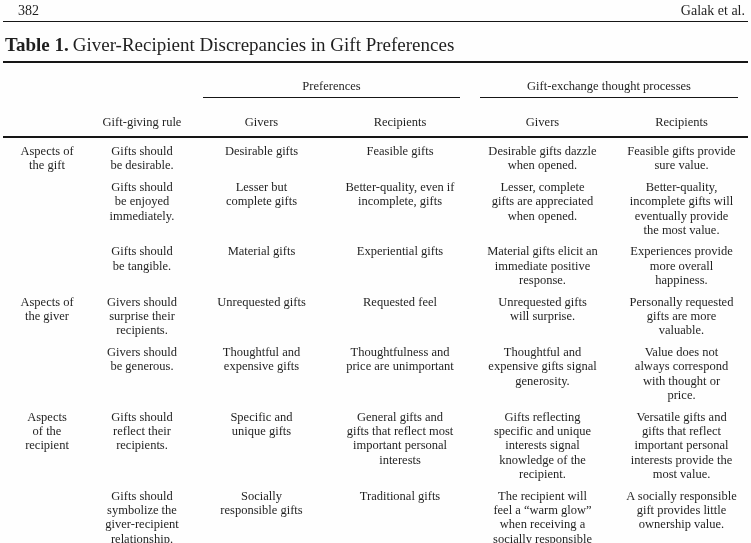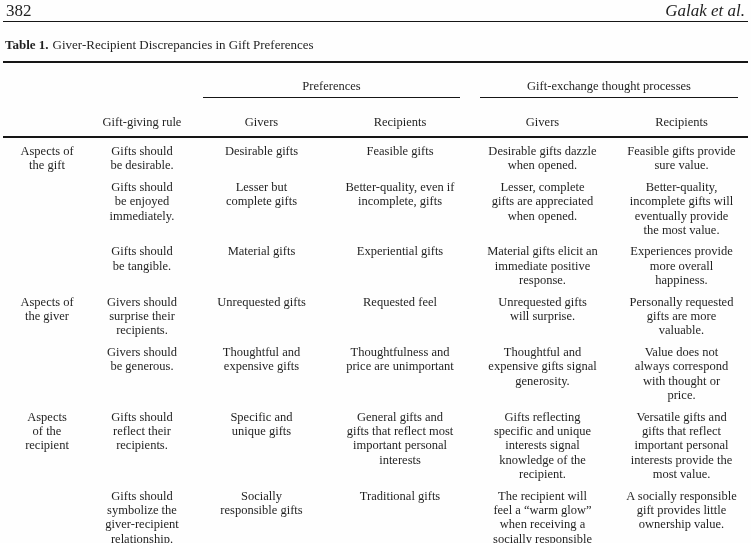--- a/index.html
+++ b/index.html
@@ -12,31 +12,32 @@
     font-family: "Liberation Serif", "DejaVu Serif", serif;
     box-sizing: border-box;
     padding: 2px 3px 0 3px;
     overflow: hidden;
   }
   .page-header {
     display: flex;
     justify-content: space-between;
     align-items: center;
     padding: 1px 3px 2px 3px;
-    font-size: 17px;
+    font-size: 14px;
     line-height: 16px;
-  }
-  .running-head { font-style: italic; }
+    margin-left: 12px;
+  }
+  .running-head { }
   .header-rule {
     border-top: 1.6px solid #161616;
     height: 0;
   }
   .table-title {
     margin: 15px 0 8px 2px;
-    font-size: 13px;
+    font-size: 19px;
     line-height: 16px;
   }
   .title-label { font-weight: bold; margin-right: 4px; }
   table.gift-table {
     width: 745px;
     table-layout: fixed;
     border-collapse: collapse;
     border-top: 2.4px solid #161616;
     border-bottom: 2px solid #161616;
     font-size: 12.5px;

